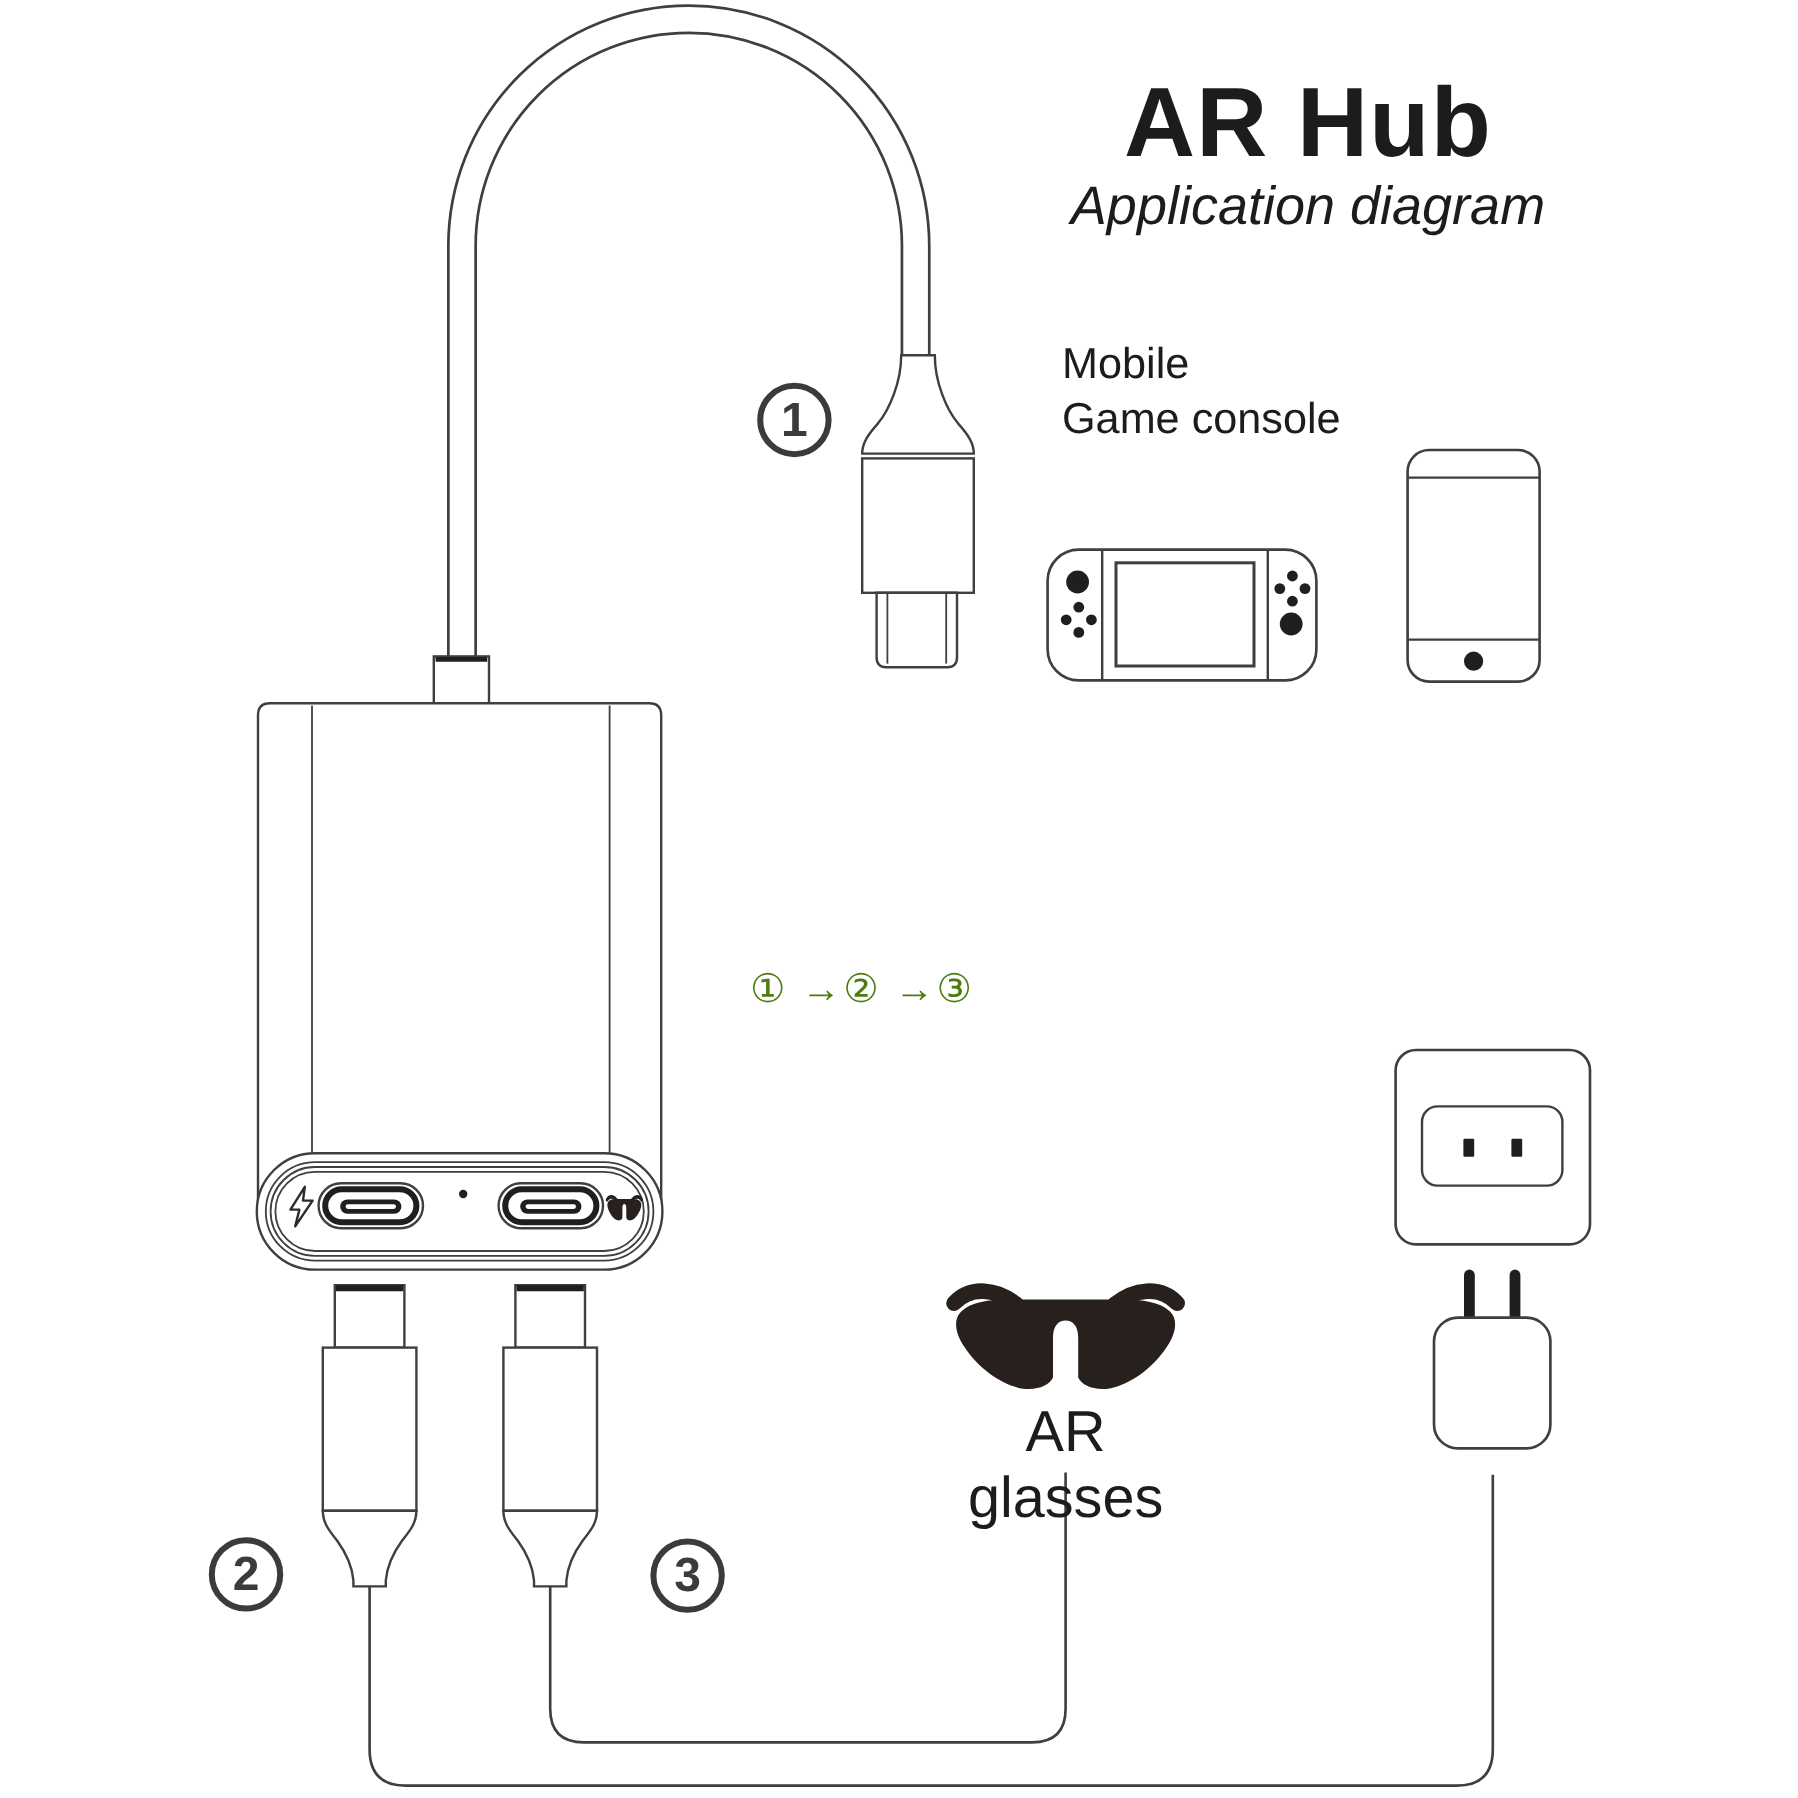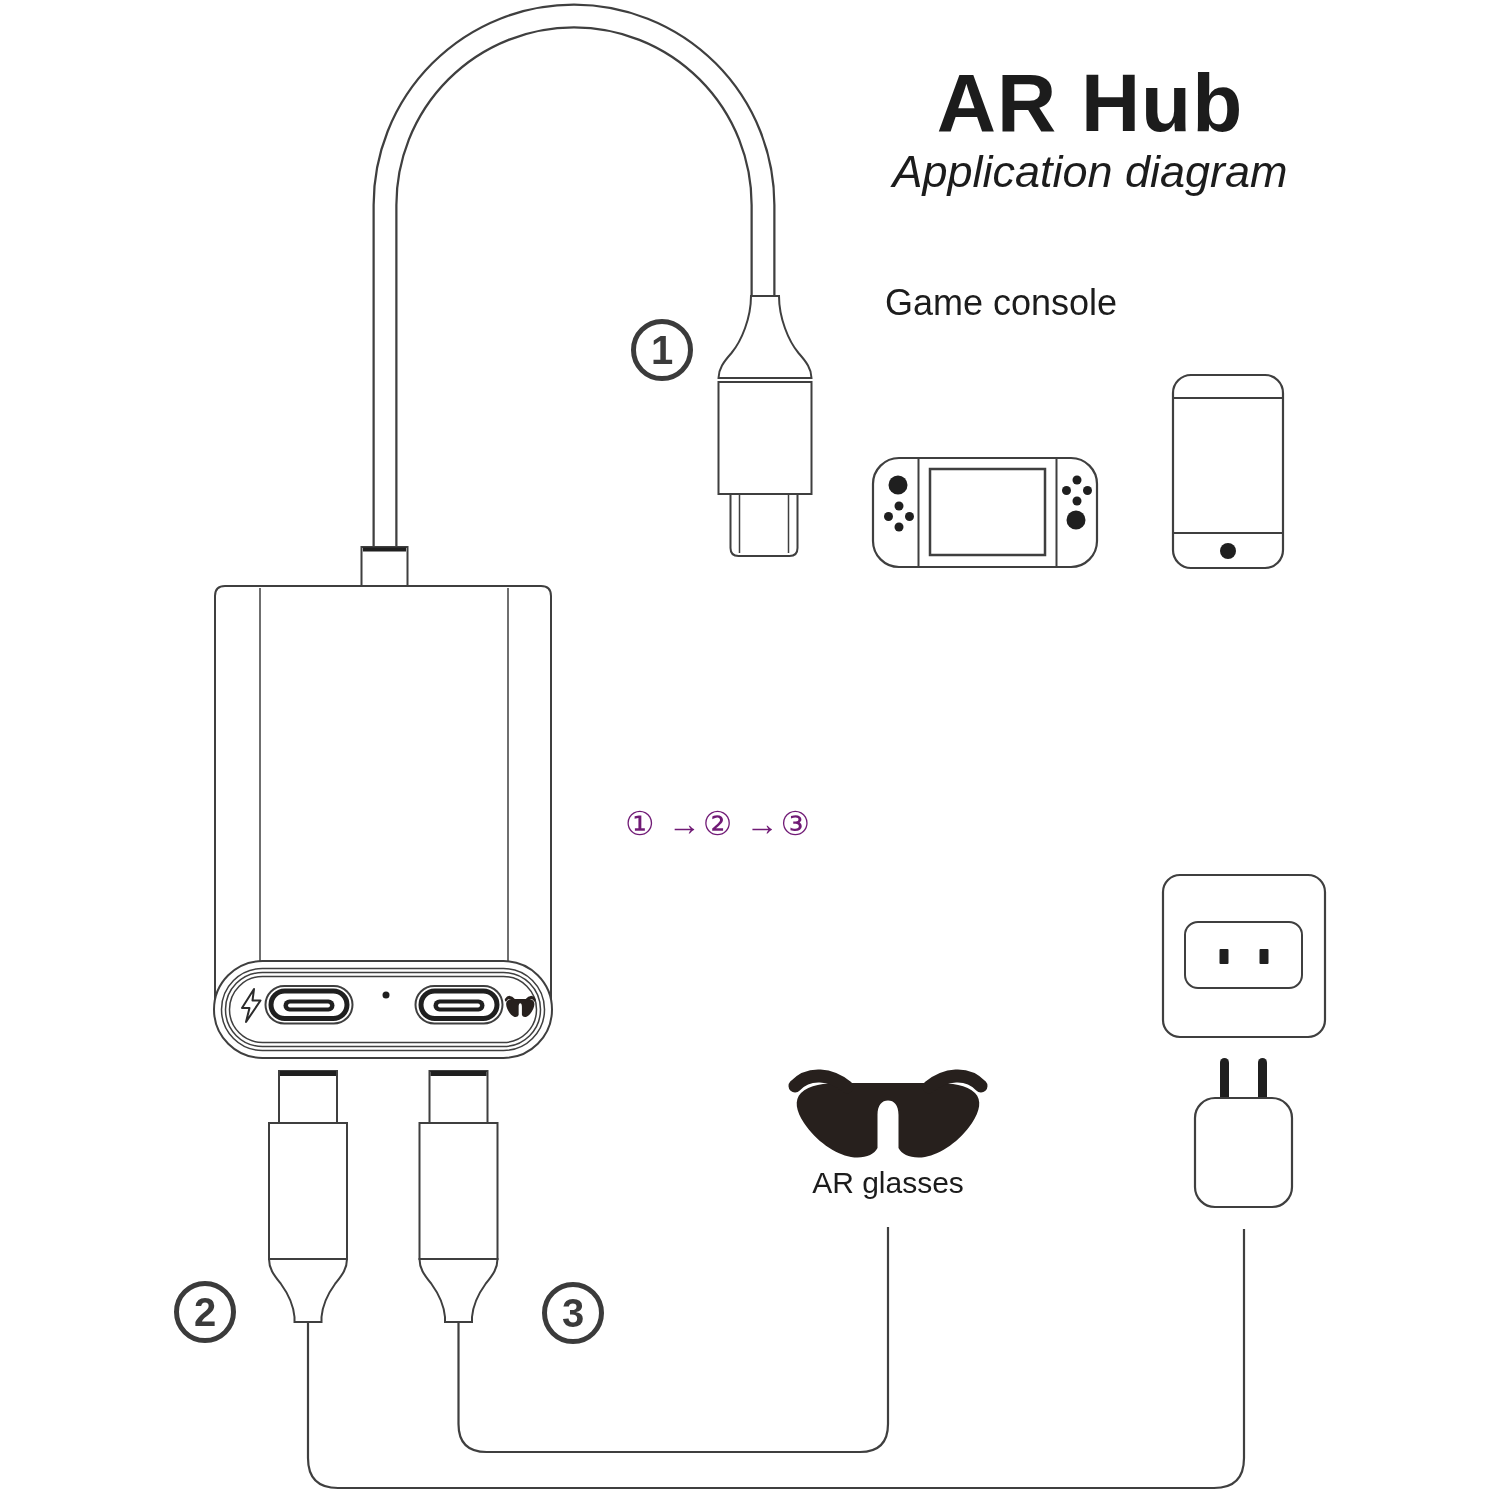--- a/index.html
+++ b/index.html
@@ -17,25 +17,25 @@
     left:860px;top:146px;width:460px;text-align:center;
     font-size:45px;font-weight:500;color:#1c1c1c;font-style:italic;
   }
   .device-list{
     left:885px;top:280px;font-size:36px;font-weight:500;line-height:46px;color:#1c1c1c;
   }
   .instruction-heading{
     left:627px;top:757px;font-size:31px;font-weight:bold;color:#2b2b2b;
   }
   .instruction-sequence{
-    left:625px;top:804px;font-size:33px;font-weight:500;color:#701a75;letter-spacing:2px;
+    left:625px;top:804px;font-size:33px;font-weight:500;color:#4d7c0f;letter-spacing:2px;
   }
   .ar-label{
     left:788px;top:1166px;width:200px;text-align:center;
-    font-size:30px;font-weight:500;color:#1c1c1c;
+    font-size:48px;font-weight:500;color:#1c1c1c;
   }
   .badge{
     position:absolute;width:52px;height:52px;border:5px solid #3b3b3b;border-radius:50%;
     display:flex;align-items:center;justify-content:center;
     font-size:40px;font-weight:bold;color:#3b3b3b;background:#fff;
   }
   .badge1{left:631px;top:319px;}
   .badge2{left:174px;top:1281px;}
   .badge3{left:542px;top:1282px;}
 </style>
@@ -158,20 +158,21 @@
       <rect x="1195" y="1098" width="97" height="109" rx="20" fill="#fff" stroke="#3f3f3f" stroke-width="2.2"></rect>
     </g>
 
     <use href="#glasses-shape" transform="translate(783,1070)"></use>
   </svg>
 
   <div class="abs title">AR Hub</div>
   <div class="abs subtitle">Application diagram</div>
 
   <div class="abs device-list">
+    <div>Mobile</div>
     <div>Game console</div>
   </div>
 
   <div class="badge badge1">
     <span>1</span>
   </div>
   <div class="badge badge2">
     <span>2</span>
   </div>
   <div class="badge badge3">

